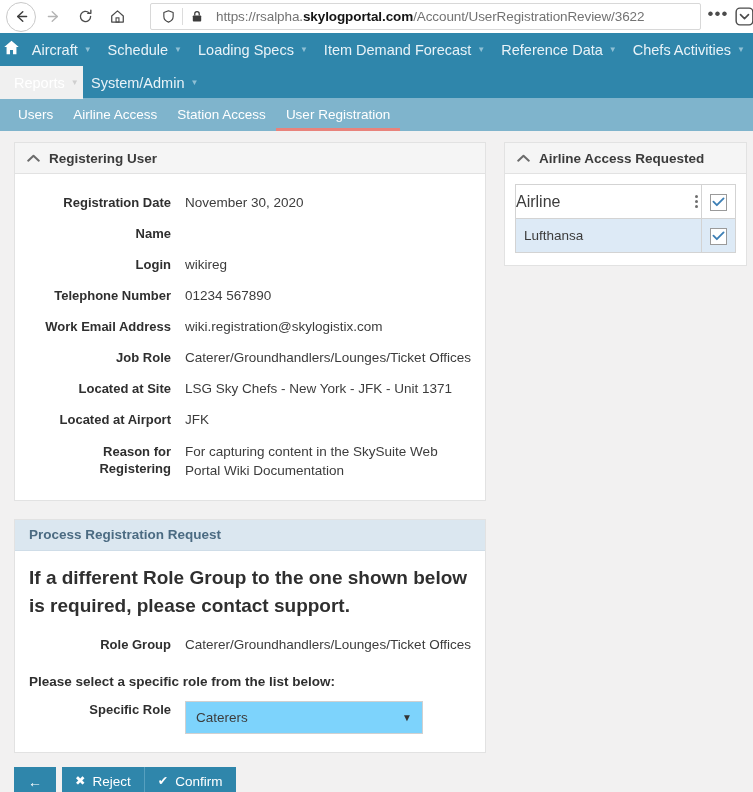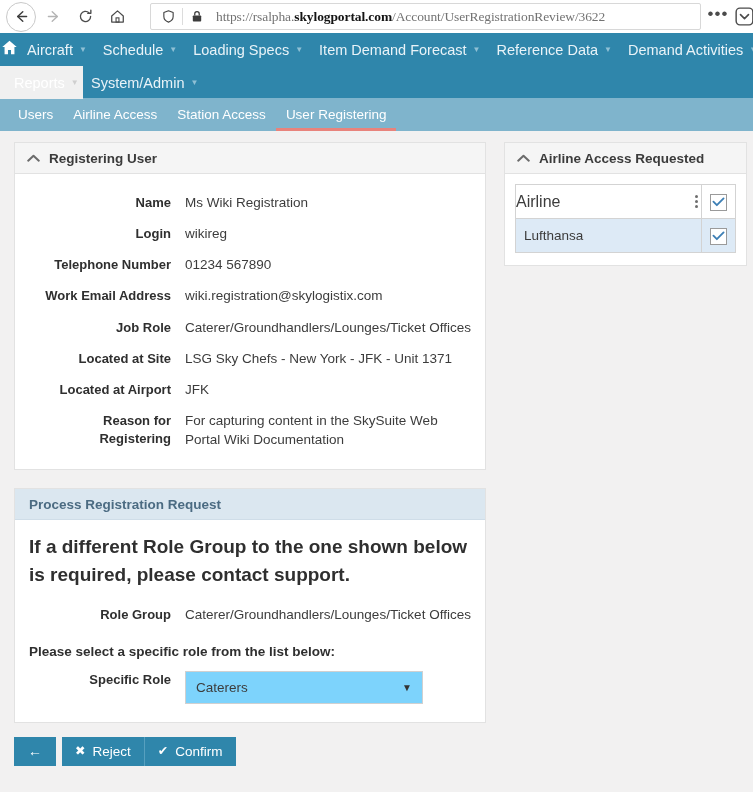--- a/index.html
+++ b/index.html
@@ -37,21 +37,20 @@
     margin-left: 18px;
     margin-right: 4px;
     height: 27px;
     border: 1px solid #d8d8d8;
     border-radius: 2px;
     background: #fff;
     display: flex;
     align-items: center;
     padding: 0 4px;
     min-width: 0;
-    font-family: Liberation Serif, serif;
   }
   .url-icon {
     width: 26px; height: 22px;
     display: flex; align-items: center; justify-content: center;
     color: #4b4b4b;
   }
   .url-sep { width: 1px; height: 17px; background: #dcdcdc; margin: 0 1px; }
   .url-text {
     font-size: 13.5px;
     color: #737373;
@@ -395,60 +394,63 @@
     </div>
     <div class="menu-item">
       <span>Item Demand Forecast</span>
       <span class="caret">▼</span>
     </div>
     <div class="menu-item">
       <span>Reference Data</span>
       <span class="caret">▼</span>
     </div>
     <div class="menu-item">
-      <span>Demand Activities</span>
+      <span>Chefs Activities</span>
       <span class="caret">▼</span>
     </div>
   </div>
 
   <div class="appnav-row appnav-row2">
     <div class="menu-item active" style="width:83px;justify-content:flex-start;padding-left:14px;">
       <span>Reports</span>
       <span class="caret">▼</span>
     </div>
     <div class="menu-item">
       <span>System/Admin</span>
       <span class="caret">▼</span>
     </div>
   </div>
 </div>
 
 <div class="tabstrip">
   <div class="tab">Users</div>
   <div class="tab">Airline Access</div>
   <div class="tab">Station Access</div>
-  <div class="tab active">User Registering</div>
+  <div class="tab active">User Registration</div>
 </div>
 
 <div class="content">
 
   <div class="col-left">
     <div class="panel">
       <div class="panel-head">
         <span class="chev">
           <svg width="13" height="9" viewBox="0 0 14 9">
               <path d="M1.3 6.8 L7 1.6 L12.7 6.8" fill="none" stroke="#6b6b6b" stroke-width="2.2" stroke-linecap="round" stroke-linejoin="round"></path>
             </svg>
         </span>
         <span class="panel-title">Registering User</span>
       </div>
       <div class="panel-body">
         <div class="frow">
+          <div class="flabel">Registration Date</div>
+          <div class="fvalue">November 30, 2020</div>
+        </div>
+        <div class="frow">
           <div class="flabel">Name</div>
-          <div class="fvalue">Ms Wiki Registration</div>
         </div>
         <div class="frow">
           <div class="flabel">Login</div>
           <div class="fvalue">wikireg</div>
         </div>
         <div class="frow">
           <div class="flabel">Telephone Number</div>
           <div class="fvalue">01234 567890</div>
         </div>
         <div class="frow">

